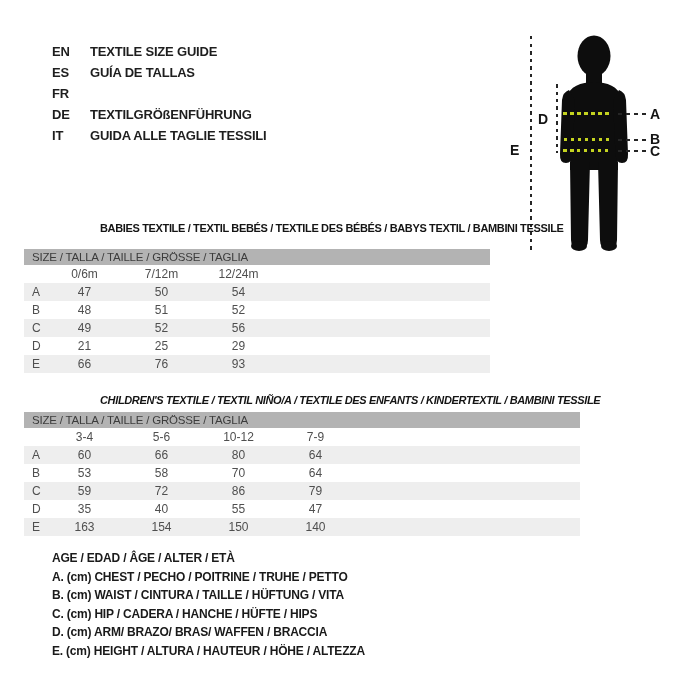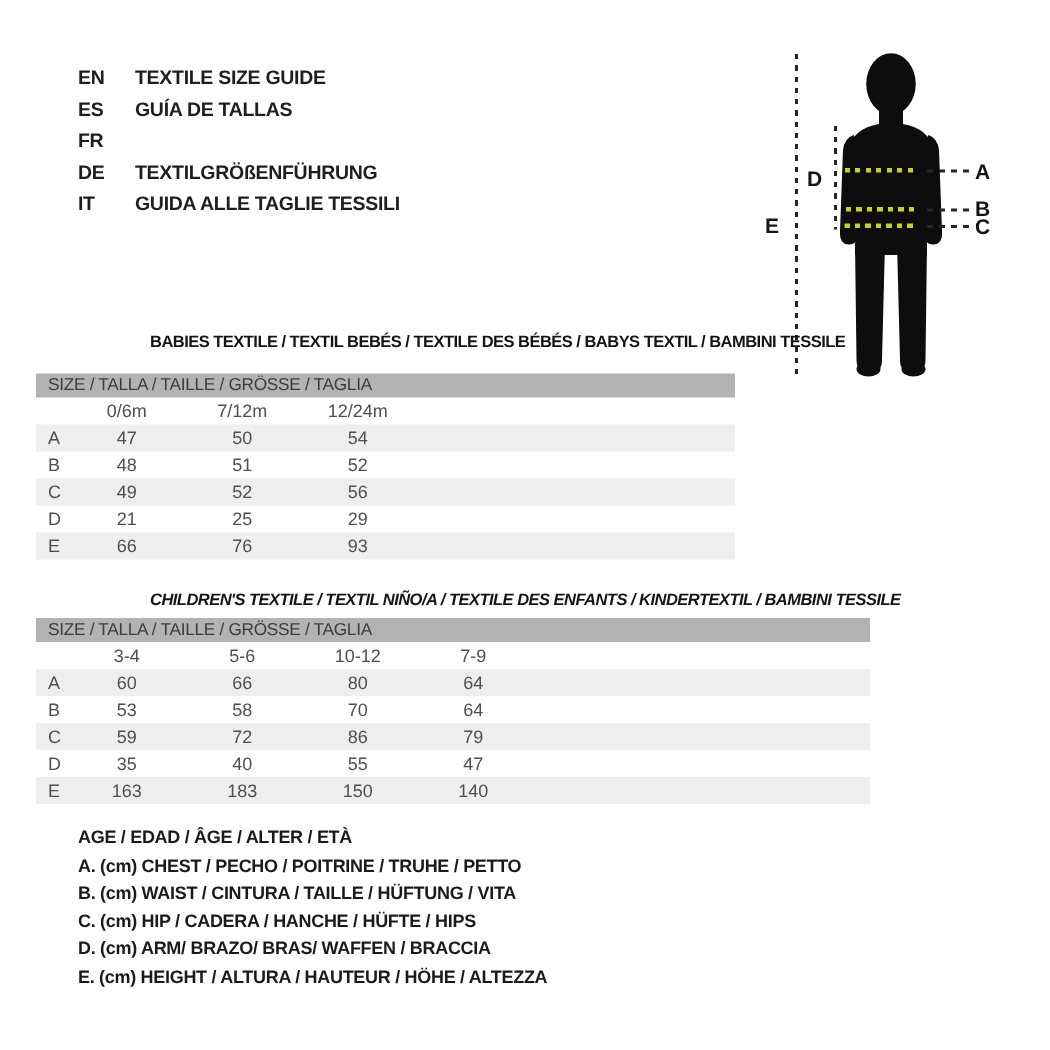--- a/index.html
+++ b/index.html
@@ -180,21 +180,21 @@
       <div class="t-row">
         <div class="c-label">D</div>
         <div class="c-val">35</div>
         <div class="c-val">40</div>
         <div class="c-val">55</div>
         <div class="c-val">47</div>
       </div>
       <div class="t-row striped">
         <div class="c-label">E</div>
         <div class="c-val">163</div>
-        <div class="c-val">183</div>
+        <div class="c-val">154</div>
         <div class="c-val">150</div>
         <div class="c-val">140</div>
       </div>
     </div>
 
   <div class="legend">
     <div class="legend-line">AGE / EDAD / ÂGE / ALTER / ETÀ</div>
     <div class="legend-line">A. (cm) CHEST / PECHO / POITRINE / TRUHE / PETTO</div>
     <div class="legend-line">B. (cm) WAIST / CINTURA / TAILLE / HÜFTUNG / VITA</div>
     <div class="legend-line">C. (cm) HIP / CADERA / HANCHE / HÜFTE / HIPS</div>

